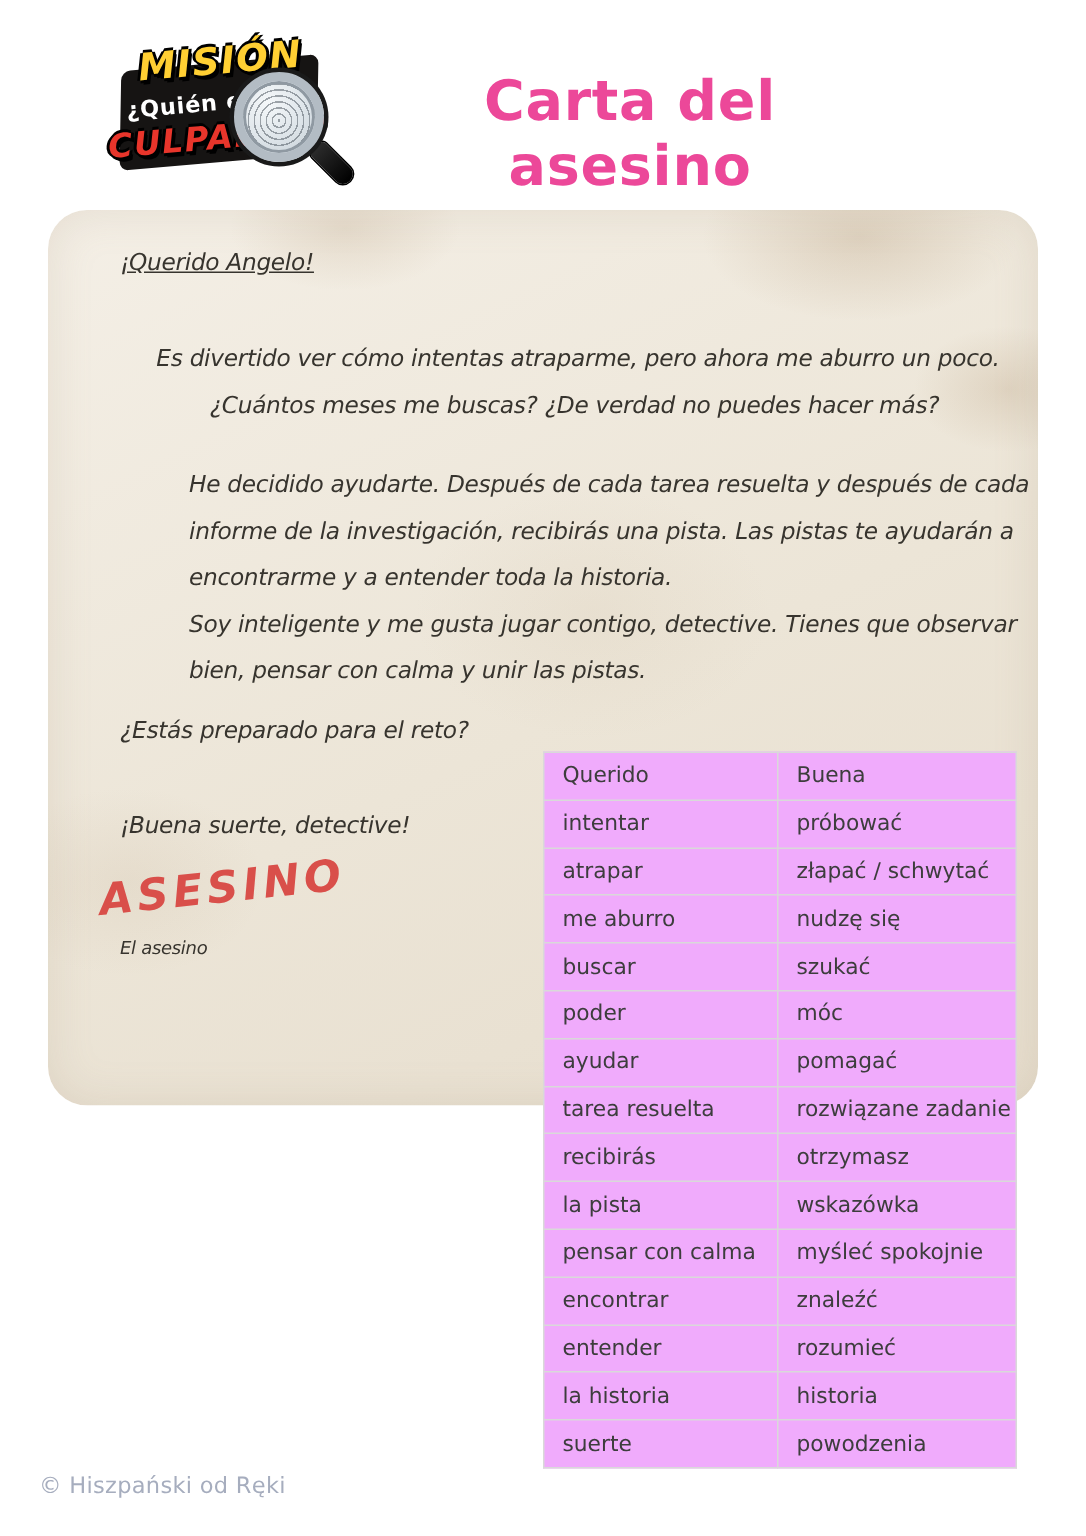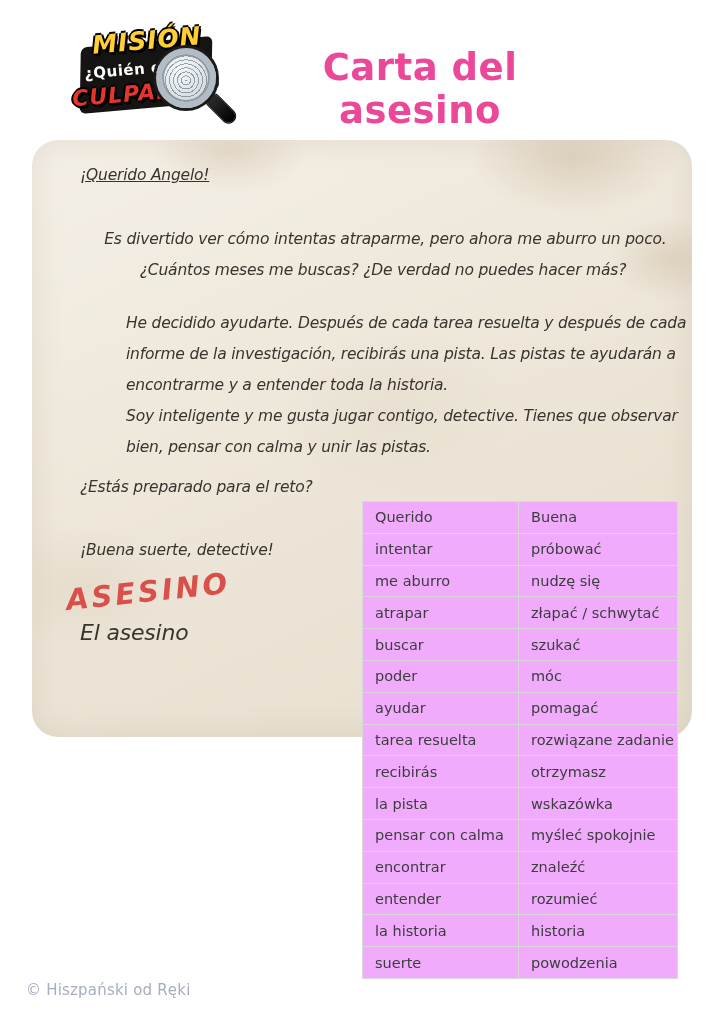--- a/index.html
+++ b/index.html
@@ -49,21 +49,21 @@
   
   .hand { position:absolute; font-style:italic; color:#37342e; font-size:15.5px; line-height:31px;
           letter-spacing:-0.2px; white-space:pre-wrap; font-family:"DejaVu Sans", sans-serif; }
   .greeting  { left:80px; top:160px;text-decoration:underline; }
   .para1     { left:80px; top:224px; width:606px;text-align:center; }
   .para2     { left:80px; top:308px; width:606px;margin-left:46px; }
   .question  { left:80px; top:472px; }
   .farewell  { left:80px; top:535px; }
   .stamp { position:absolute; left:68px; top:583px; font-size:29px; font-weight:bold; font-style:italic;
            letter-spacing:3px; transform:rotate(-6deg); transform-origin:left bottom; }
-  .signer { left:80px; top:617px; font-size:22px; }
+  .signer { left:80px; top:617px; font-size:12px; }
 
   
   .vocab { position:absolute; left:362px; top:468px; width:315px; border-collapse:collapse;
            background:#f0abfc; table-layout:fixed; font-size:14.5px; color:#3d3d3d;margin-top:33px; }
   .vocab td { border:1px solid #d9d9d9; height:31.8px; padding:0 4px 0 12px; vertical-align:middle;
               overflow:hidden; white-space:nowrap; }
 
   
   .footer { position:absolute; left:26px; top:981px; font-size:15px; font-weight:normal;
             color:#a6adbe; letter-spacing:0.2px; }
@@ -109,27 +109,27 @@
       <td>Querido</td>
       <td>Buena</td>
     </tr>
 
     <tr>
       <td>intentar</td>
       <td>próbować</td>
     </tr>
 
     <tr>
-      <td>me aburro</td>
-      <td>nudzę się</td>
+      <td>atrapar</td>
+      <td>złapać / schwytać</td>
     </tr>
 
     <tr>
-      <td>atrapar</td>
-      <td>złapać / schwytać</td>
+      <td>me aburro</td>
+      <td>nudzę się</td>
     </tr>
 
     <tr>
       <td>buscar</td>
       <td>szukać</td>
     </tr>
 
     <tr>
       <td>poder</td>
       <td>móc</td>

